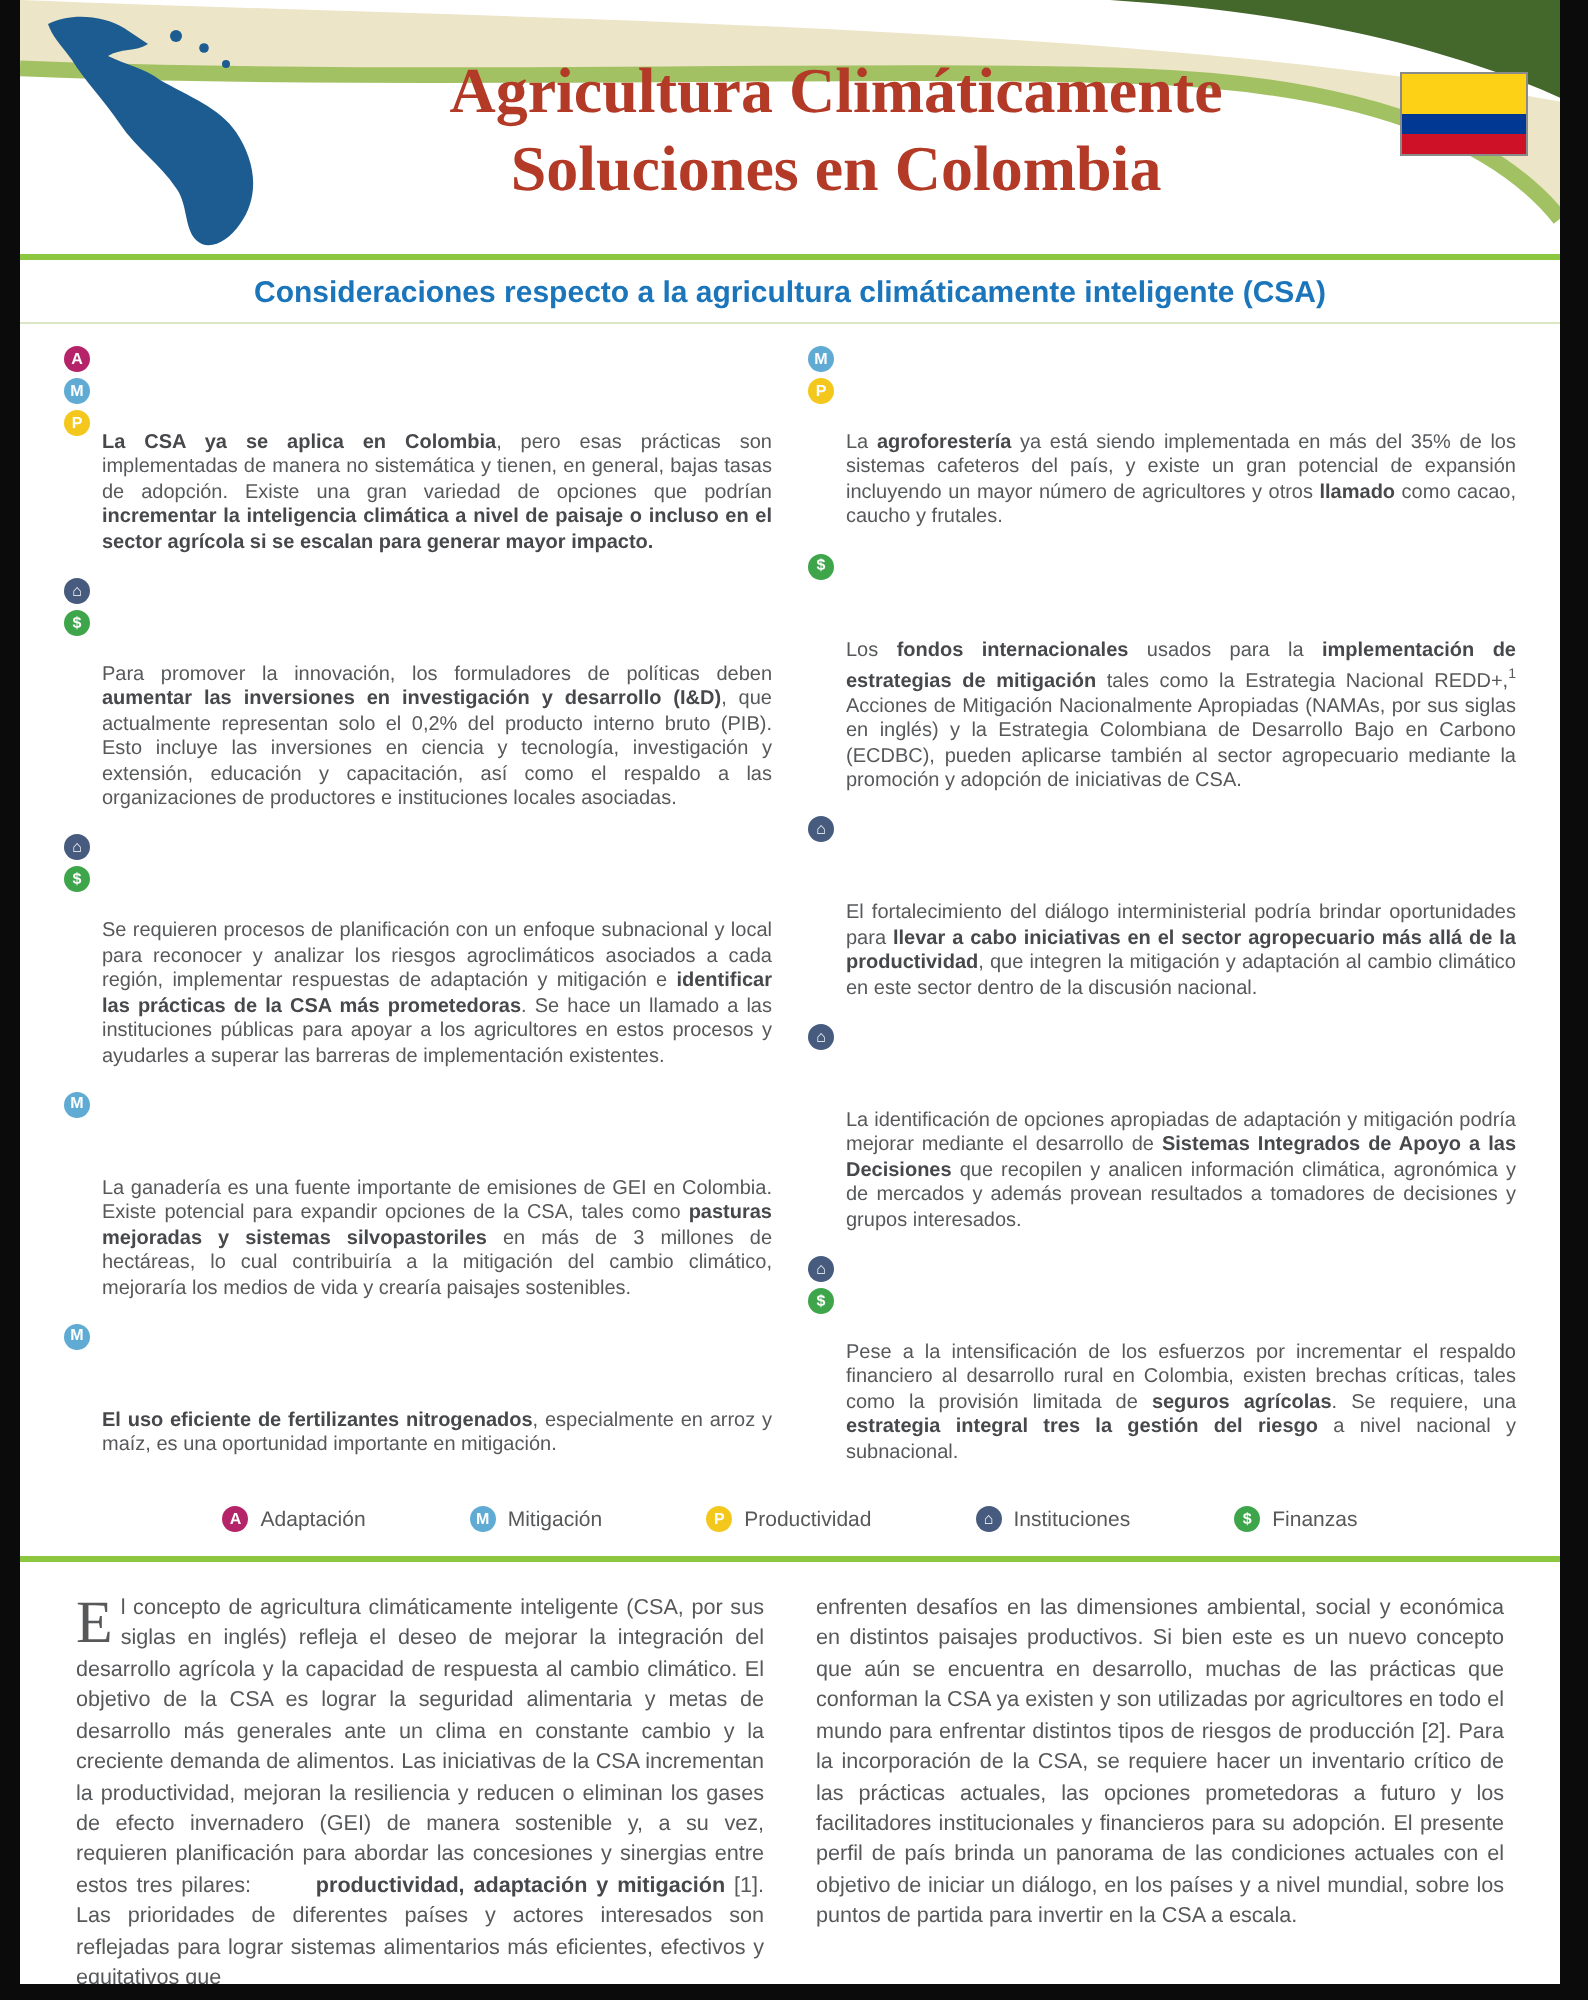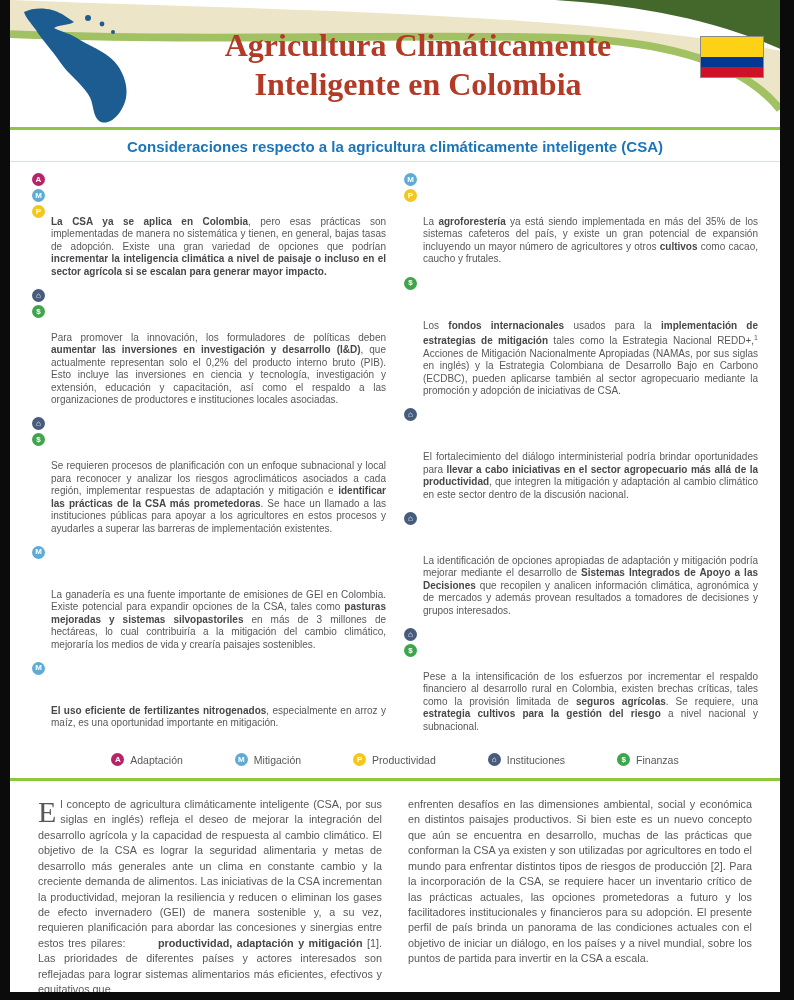--- a/index.html
+++ b/index.html
@@ -78,21 +78,21 @@
       <path d="M545,0 L770,0 L770,50 C700,18 620,5 545,0 Z" fill="#44672B"></path>
     </svg>
     <svg class="map" width="160" height="126" viewBox="0 0 160 126">
       <path fill="#1D5C90" d="M6,10 C18,4 34,6 44,12 L56,20 C50,24 42,22 36,26 C44,30 54,32 62,38 C76,46 92,52 100,64 C110,79 112,96 102,110 C96,119 86,124 80,118 C74,112 76,100 70,92 C62,80 50,72 42,60 C34,48 24,38 18,28 C12,20 8,16 6,10 Z"></path>
       <circle cx="70" cy="16" r="3" fill="#1D5C90"></circle>
       <circle cx="84" cy="22" r="2.4" fill="#1D5C90"></circle>
       <circle cx="95" cy="30" r="2" fill="#1D5C90"></circle>
     </svg>
     <div class="title">
       <div>Agricultura Climáticamente</div>
-      <div>Inteligente en Colombia</div>
+      <div>Soluciones en Colombia</div>
     </div>
     <div class="flag">
       <div class="y" style="background: rgb(252, 209, 22);"></div>
       <div class="b" style="background: rgb(0, 56, 147);"></div>
       <div class="r" style="background: rgb(206, 17, 38);"></div>
     </div>
   </div>
 
   <div class="section-header">Consideraciones respecto a la agricultura climáticamente inteligente (CSA)</div>
 
@@ -132,21 +132,21 @@
           </span>
           <div class="btext"><b>El uso eficiente de fertilizantes nitrogenados</b><span>, especialmente en arroz y maíz, es una oportunidad importante en mitigación.</span></div>
         </div>
       </div>
     <div class="col" id="bullets-right">
         <div class="bullet">
           <span class="icons">
             <span class="icon" style="background: rgb(95, 171, 212);">M</span>
             <span class="icon" style="background: rgb(243, 199, 27);">P</span>
           </span>
-          <div class="btext"><span>La </span><b>agroforestería</b><span> ya está siendo implementada en más del 35% de los sistemas cafeteros del país, y existe un gran potencial de expansión incluyendo un mayor número de agricultores y otros </span><b>cultivos</b><span> como cacao, caucho y frutales.</span></div>
+          <div class="btext"><span>La </span><b>agroforestería</b><span> ya está siendo implementada en más del 35% de los sistemas cafeteros del país, y existe un gran potencial de expansión incluyendo un mayor número de agricultores y otros </span><b>llamado</b><span> como cacao, caucho y frutales.</span></div>
         </div>
         <div class="bullet">
           <span class="icons">
             <span class="icon" style="background: rgb(62, 165, 75);">$</span>
           </span>
           <div class="btext"><span>Los </span><b>fondos internacionales</b><span> usados para la </span><b>implementación de estrategias de mitigación</b><span> tales como la Estrategia Nacional REDD+,</span><sup>1</sup><span> Acciones de Mitigación Nacionalmente Apropiadas (NAMAs, por sus siglas en inglés) y la Estrategia Colombiana de Desarrollo Bajo en Carbono (ECDBC), pueden aplicarse también al sector agropecuario mediante la promoción y adopción de iniciativas de CSA.</span></div>
         </div>
         <div class="bullet">
           <span class="icons">
             <span class="icon" style="background: rgb(70, 91, 125);">⌂</span>
@@ -157,21 +157,21 @@
           <span class="icons">
             <span class="icon" style="background: rgb(70, 91, 125);">⌂</span>
           </span>
           <div class="btext"><span>La identificación de opciones apropiadas de adaptación y mitigación podría mejorar mediante el desarrollo de </span><b>Sistemas Integrados de Apoyo a las Decisiones</b><span> que recopilen y analicen información climática, agronómica y de mercados y además provean resultados a tomadores de decisiones y grupos interesados.</span></div>
         </div>
         <div class="bullet">
           <span class="icons">
             <span class="icon" style="background: rgb(70, 91, 125);">⌂</span>
             <span class="icon" style="background: rgb(62, 165, 75);">$</span>
           </span>
-          <div class="btext"><span>Pese a la intensificación de los esfuerzos por incrementar el respaldo financiero al desarrollo rural en Colombia, existen brechas críticas, tales como la provisión limitada de </span><b>seguros agrícolas</b><span>. Se requiere, una </span><b>estrategia cultivos para la gestión del riesgo</b><span> a nivel nacional y subnacional.</span></div>
+          <div class="btext"><span>Pese a la intensificación de los esfuerzos por incrementar el respaldo financiero al desarrollo rural en Colombia, existen brechas críticas, tales como la provisión limitada de </span><b>seguros agrícolas</b><span>. Se requiere, una </span><b>estrategia integral tres la gestión del riesgo</b><span> a nivel nacional y subnacional.</span></div>
         </div>
       </div>
   </div>
 
   <div class="legend" id="legend">
       <div class="legend-item">
         <span class="icon" style="background: rgb(181, 35, 104);">A</span>
         <span>Adaptación</span>
       </div>
       <div class="legend-item">

